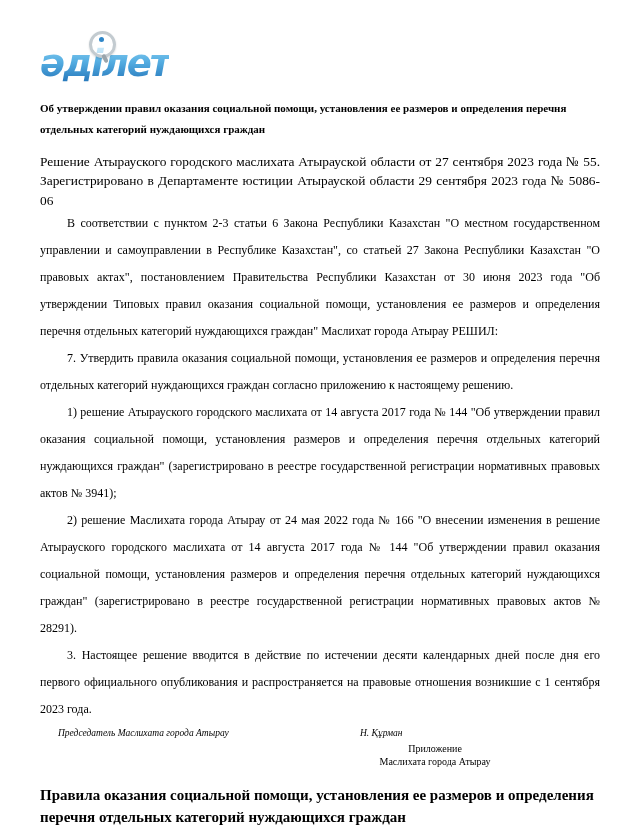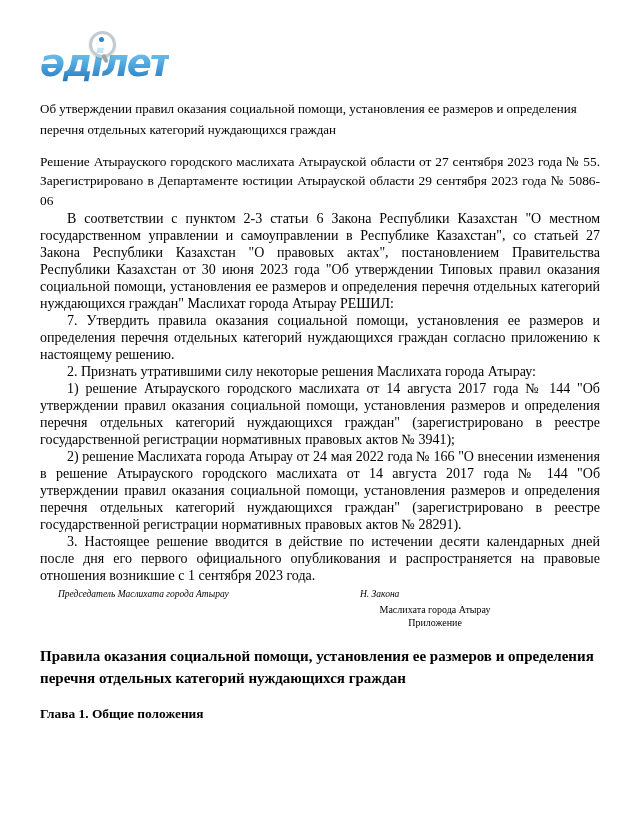--- a/index.html
+++ b/index.html
@@ -26,28 +26,28 @@
   .magnifier-dot{
     position:absolute;left:59px;top:-3px;width:5px;height:5px;border-radius:50%;
     background:#2e86c8;
   }
   .magnifier-handle{
     position:absolute;left:63px;top:14px;width:4px;height:9px;
     background:#9aa5ac;border-radius:2px;transform:rotate(-28deg);
   }
   
   .doc-title{
-    font-size:13px;font-weight:normal;line-height:21px;
+    font-size:11px;font-weight:bold;line-height:21px;
     margin:10px 0 0 0;text-align:left;
   }
   .doc-meta{
     margin:12px 0 0 0;font-size:13.4px;line-height:19.3px;text-align:justify;
   }
   .body-text p{
-    margin:0;font-size:14px;line-height:17px;
+    margin:0;font-size:12px;line-height:27px;
     text-align:justify;text-indent:27px;
   }
   .signature{
     position:relative;margin-top:3px;height:15px;
     font-style:italic;font-size:9.5px;line-height:15px;
   }
   .signature .sig-role{margin-left:18px;text-align:right;}
   .signature .sig-name{position:absolute;left:320px;top:0;}
   .appendix{
     width:250px;margin:1px 0 0 270px;text-align:center;
@@ -74,33 +74,32 @@
     <span class="magnifier-handle"></span>
   </div>
 
   <div class="doc-title">Об утверждении правил оказания социальной помощи, установления ее размеров и определения перечня отдельных категорий нуждающихся граждан</div>
 
   <div class="doc-meta">Решение Атырауского городского маслихата Атырауской области от 27 сентября 2023 года № 55. Зарегистрировано в Департаменте юстиции Атырауской области 29 сентября 2023 года № 5086-06</div>
 
   <div class="body-text">
       <p>В соответствии с пунктом 2-3 статьи 6 Закона Республики Казахстан "О местном государственном управлении и самоуправлении в Республике Казахстан", со статьей 27 Закона Республики Казахстан "О правовых актах", постановлением Правительства Республики Казахстан от 30 июня 2023 года "Об утверждении Типовых правил оказания социальной помощи, установления ее размеров и определения перечня отдельных категорий нуждающихся граждан" Маслихат города Атырау РЕШИЛ:</p>
       <p>7. Утвердить правила оказания социальной помощи, установления ее размеров и определения перечня отдельных категорий нуждающихся граждан согласно приложению к настоящему решению.</p>
-      <p>2. Признать утратившими силу некоторые решения Маслихата города Атырау:</p>
       <p>1) решение Атырауского городского маслихата от 14 августа 2017 года № 144 "Об утверждении правил оказания социальной помощи, установления размеров и определения перечня отдельных категорий нуждающихся граждан" (зарегистрировано в реестре государственной регистрации нормативных правовых актов № 3941);</p>
       <p>2) решение Маслихата города Атырау от 24 мая 2022 года № 166 "О внесении изменения в решение Атырауского городского маслихата от 14 августа 2017 года № 144 "Об утверждении правил оказания социальной помощи, установления размеров и определения перечня отдельных категорий нуждающихся граждан" (зарегистрировано в реестре государственной регистрации нормативных правовых актов № 28291).</p>
       <p>3. Настоящее решение вводится в действие по истечении десяти календарных дней после дня его первого официального опубликования и распространяется на правовые отношения возникшие с 1 сентября 2023 года.</p>
     </div>
 
   <div class="signature">
     <span class="sig-role">Председатель Маслихата города Атырау</span>
-    <span class="sig-name">Н. Закона</span>
+    <span class="sig-name">Н. Құрман</span>
   </div>
 
   <div class="appendix">
+      <div>Приложение</div>
       <div>Маслихата города Атырау</div>
-      <div>Приложение</div>
     </div>
 
   <div class="rules-title">Правила оказания социальной помощи, установления ее размеров и определения перечня отдельных категорий нуждающихся граждан</div>
 
   <div class="chapter-title">Глава 1. Общие положения</div>
 
 </div>
 
 </body></html>

